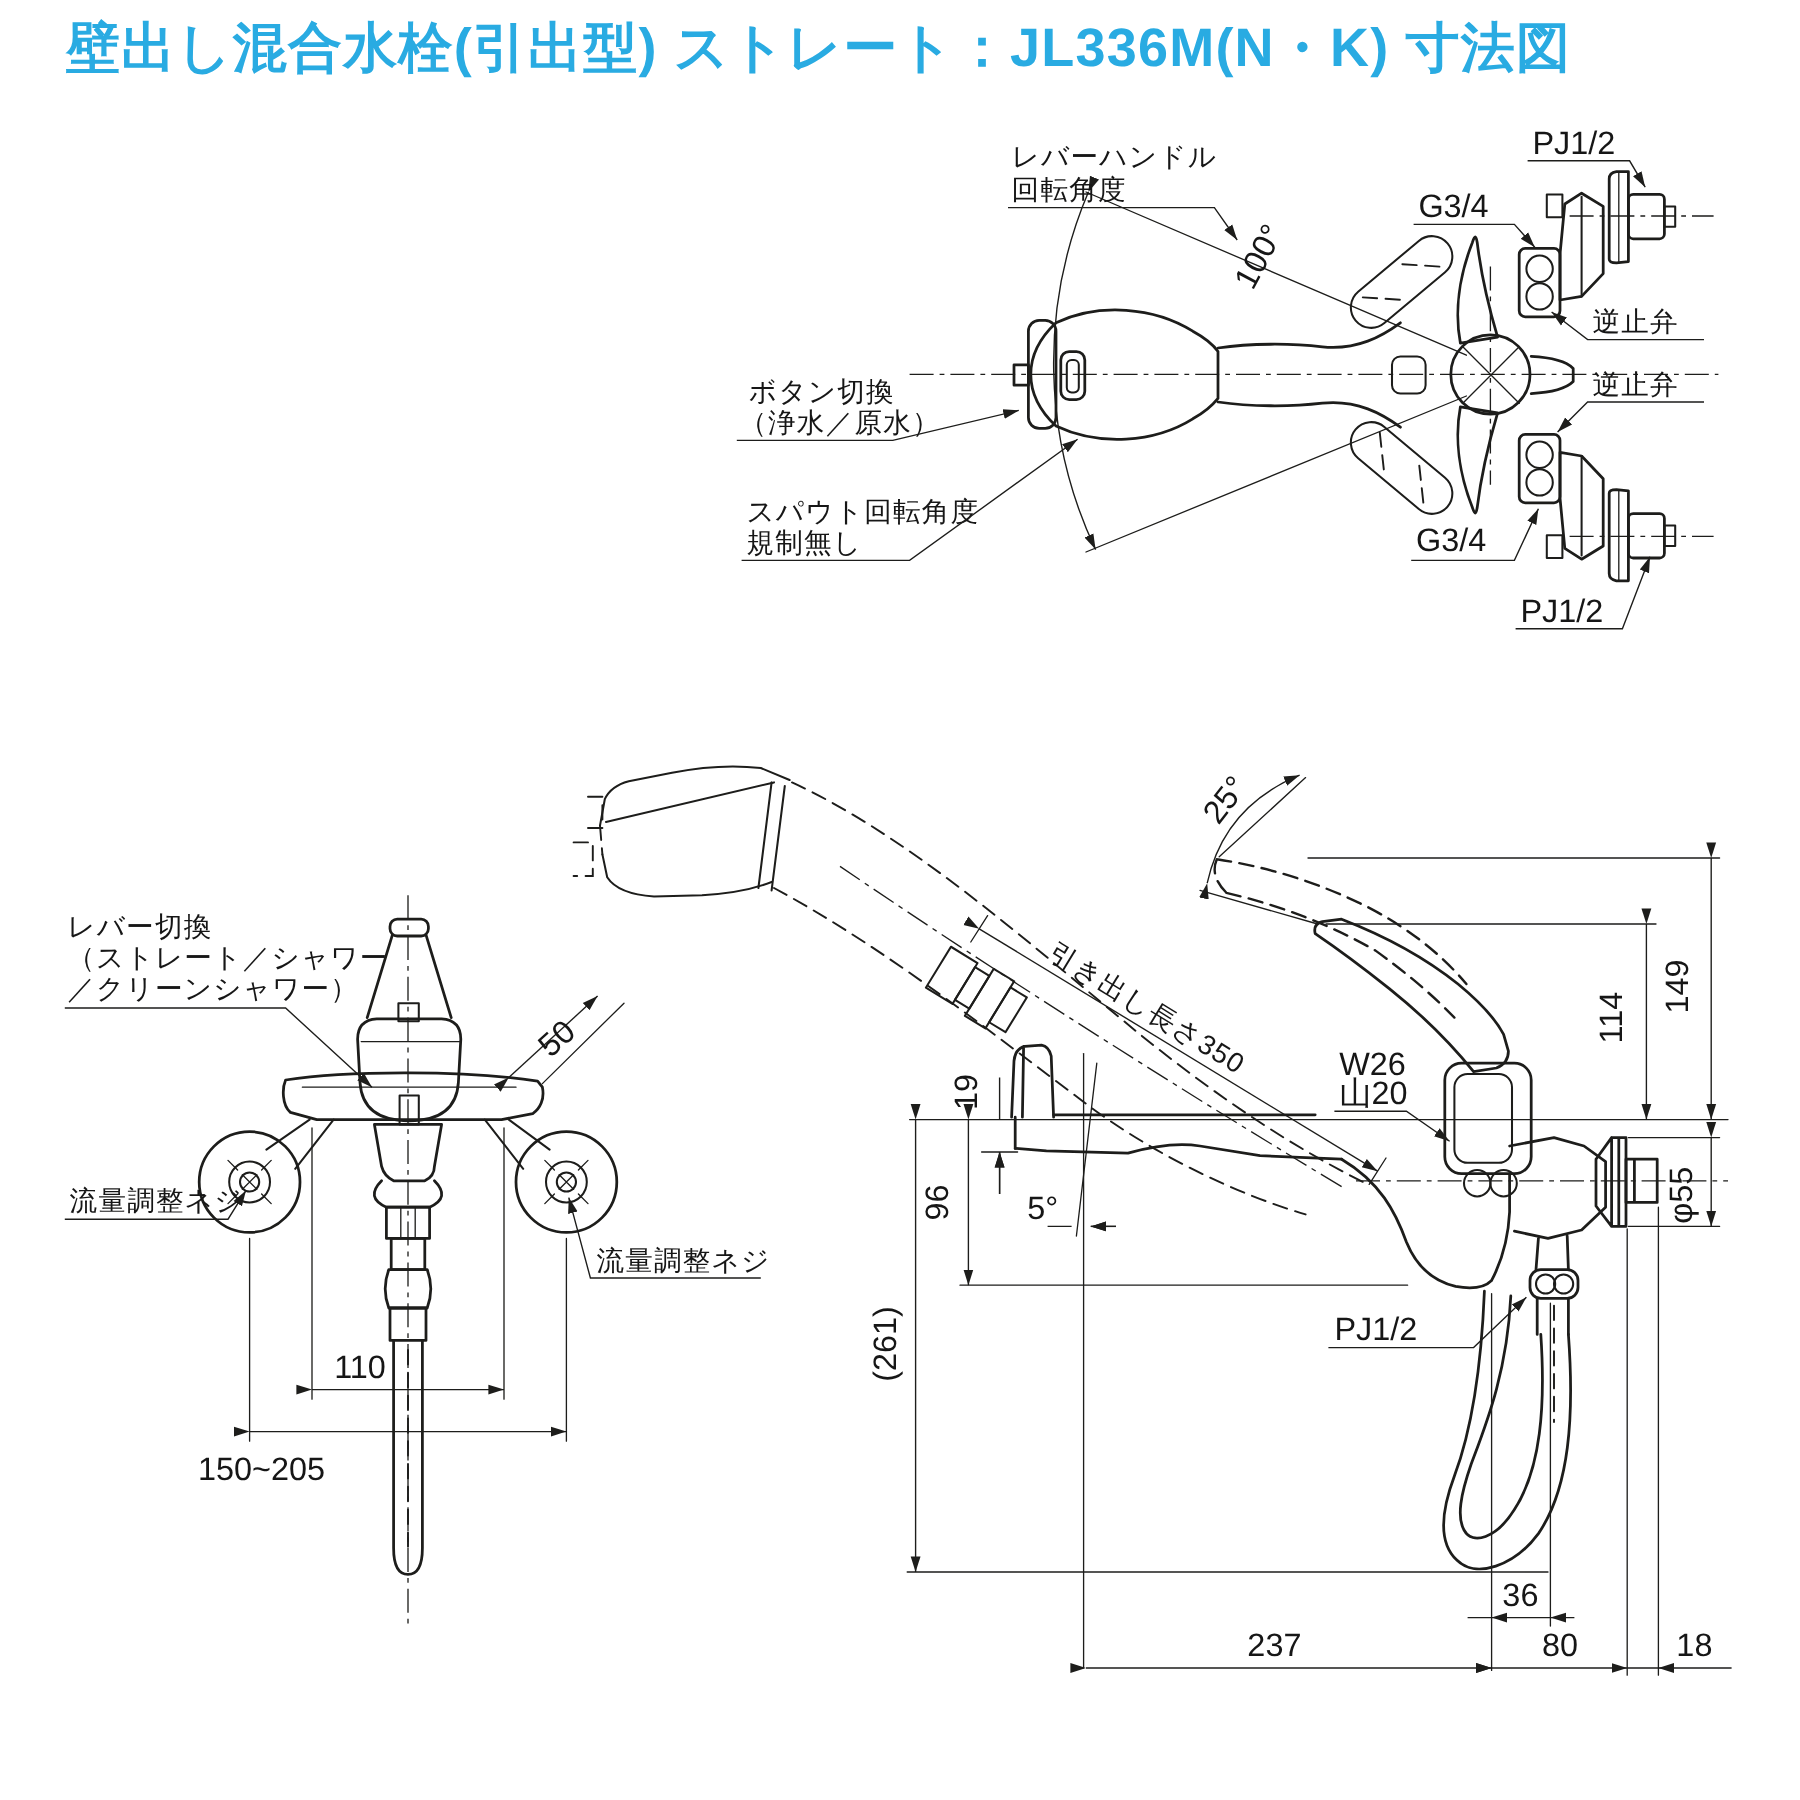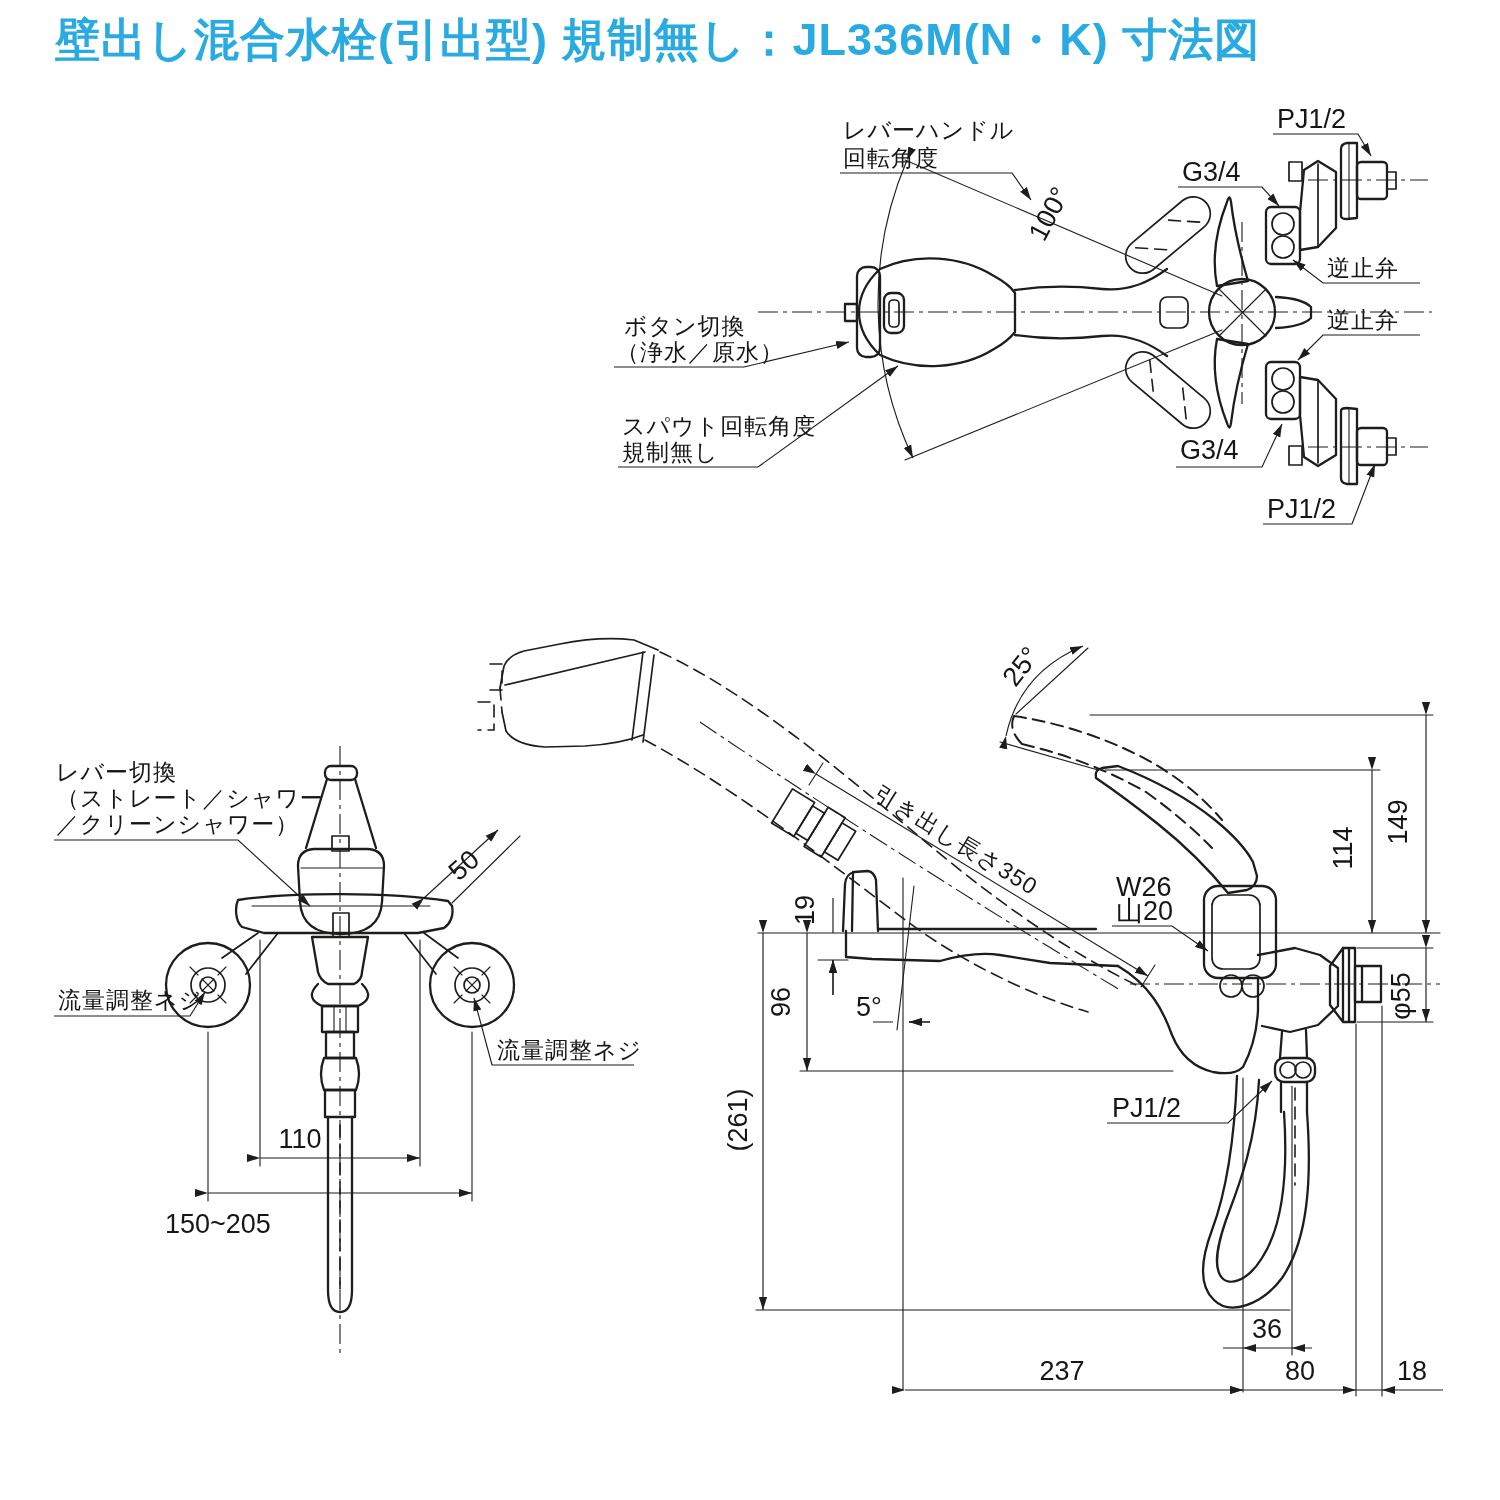--- a/index.html
+++ b/index.html
@@ -18,21 +18,21 @@
   .phm{stroke:#1d1d1b;stroke-width:1.6;fill:none;stroke-dasharray:12 7;stroke-linecap:round;}
   .dim{stroke:#1d1d1b;stroke-width:1.15;fill:none;}
   text{fill:#161616;font-family:"Liberation Sans",sans-serif;}
   .jt{font-size:23px;letter-spacing:1px;}
   .dt{font-size:27px;}
 </style>
 </head>
 <body>
 
 <div class="page">
-  <div class="title">壁出し混合水栓(引出型) 規制無し：JL336M(N・K) 寸法図</div>
+  <div class="title">壁出し混合水栓(引出型) ストレート：JL336M(N・K) 寸法図</div>
 
   <svg width="1500" height="1500" viewBox="0 0 1500 1500">
     <defs>
       <marker id="ar" markerWidth="15" markerHeight="11" refX="13" refY="5.5" orient="auto" markerUnits="userSpaceOnUse">
         <path d="M0,1.4 L13,5.5 L0,9.6 Z" fill="#1d1d1b"></path>
       </marker>
     </defs>
 
     <g>
       <path class="cl" d="M758,312 H1432"></path>

